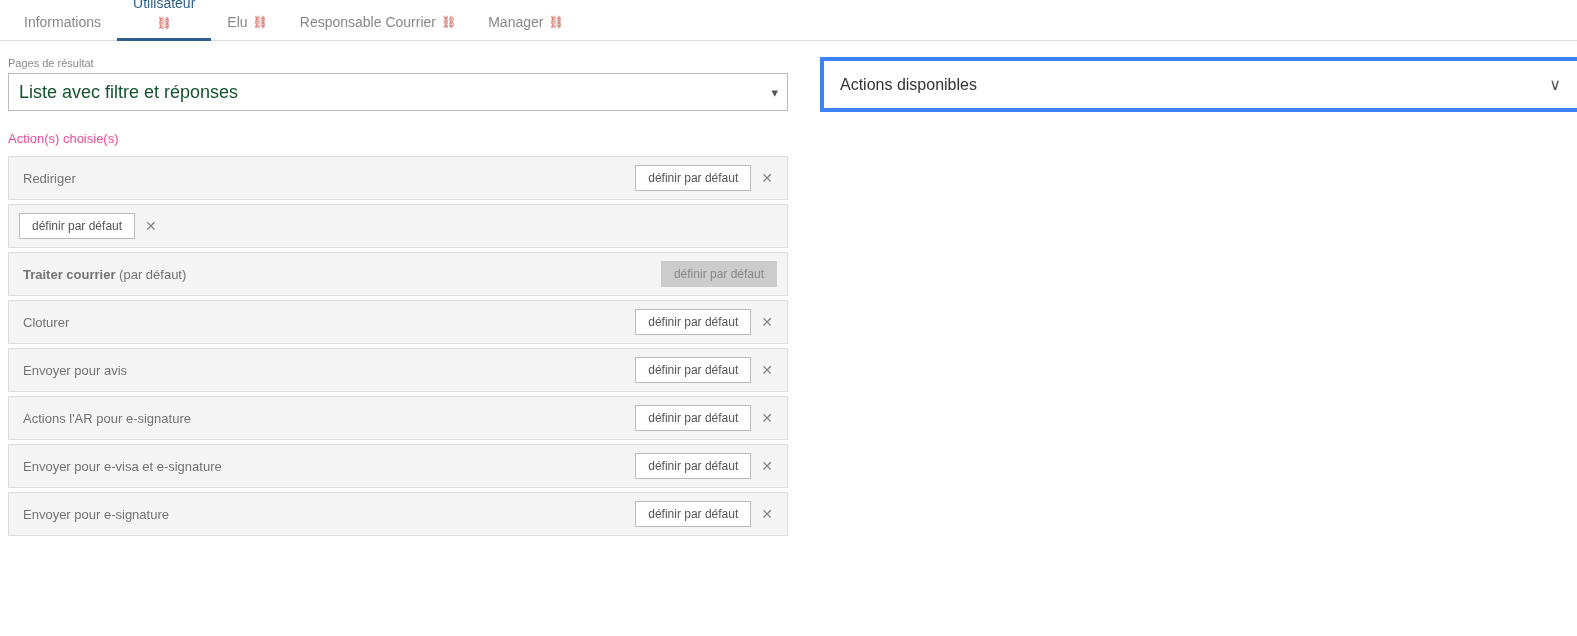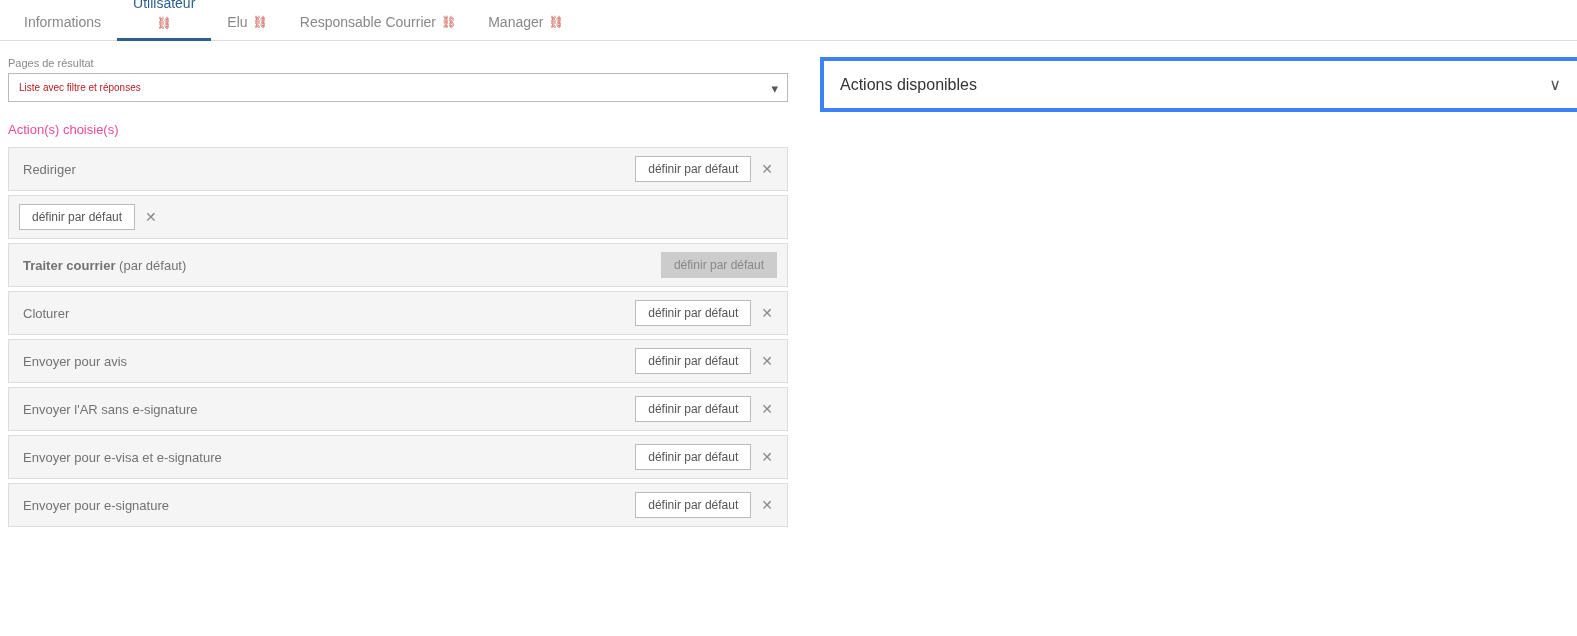--- a/index.html
+++ b/index.html
@@ -60,22 +60,22 @@
 
     .dropdown-wrapper {
       position: relative;
       width: 100%;
       margin-bottom: 20px;
     }
     .dropdown-wrapper select {
       width: 100%;
       border: 1px solid #bbb;
       padding: 8px 30px 8px 10px;
-      font-size: 10px;
-      color: #b91c1c;
+      font-size: 18px;
+      color: #14532d;
       appearance: none;
       background: #fff;
       cursor: pointer;
     }
     .dropdown-wrapper .chevron {
       position: absolute;
       right: 10px;
       top: 50%;
       transform: translateY(-50%);
       pointer-events: none;
@@ -223,21 +223,21 @@
           </div>
         </div>
         <div class="action-row">
           <div class="action-name">Envoyer pour avis</div>
           <div class="action-controls">
             <button class="btn-definir">définir par défaut</button>
             <button class="btn-remove">✕</button>
           </div>
         </div>
         <div class="action-row">
-          <div class="action-name">Envoyer l'AR sans e-signature</div>
+          <div class="action-name">Actions l'AR pour e-signature</div>
           <div class="action-controls">
             <button class="btn-definir">définir par défaut</button>
             <button class="btn-remove">✕</button>
           </div>
         </div>
         <div class="action-row">
           <div class="action-name">Envoyer pour e-visa et e-signature</div>
           <div class="action-controls">
             <button class="btn-definir">définir par défaut</button>
             <button class="btn-remove">✕</button>

